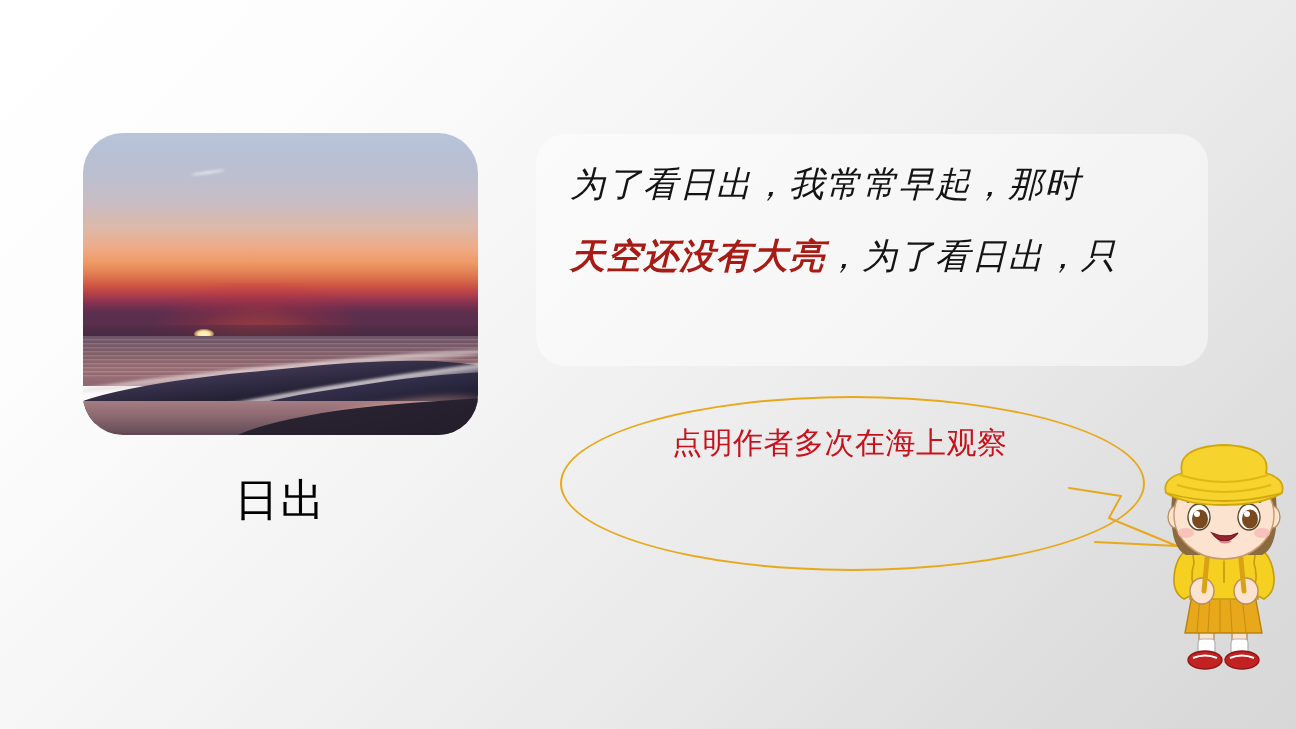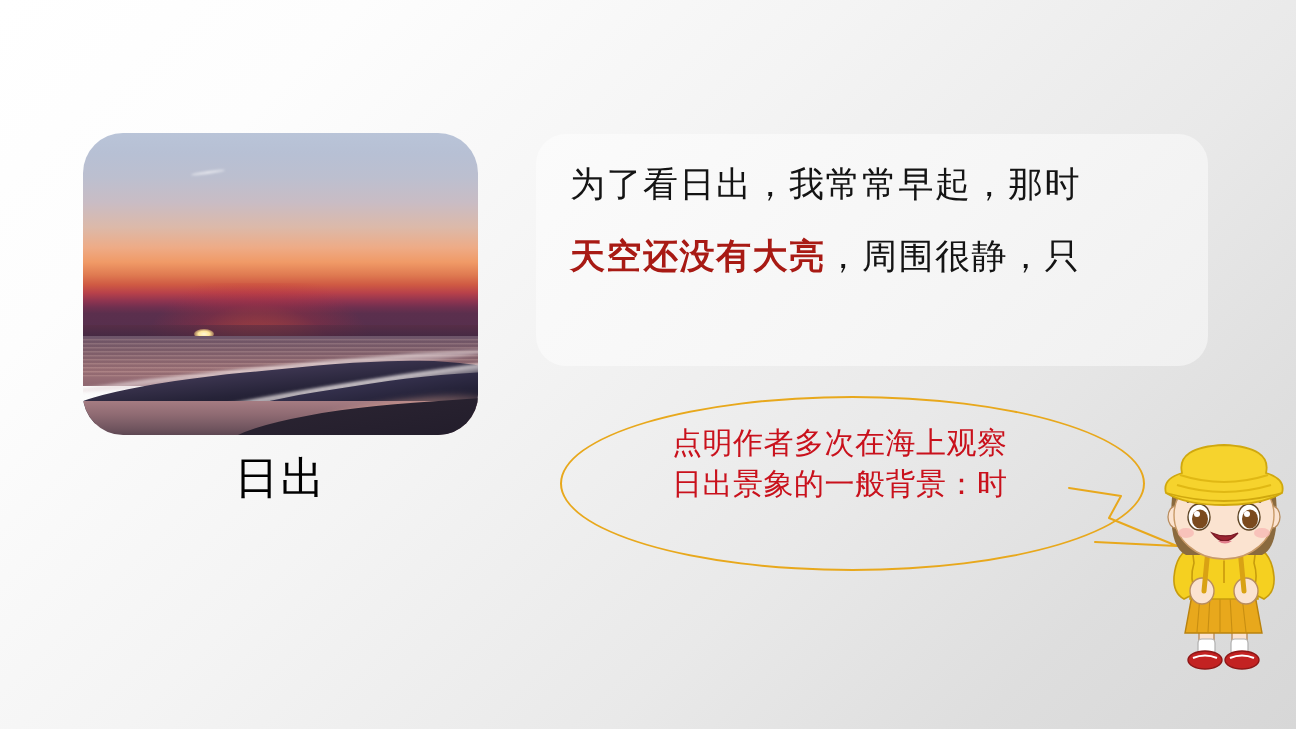--- a/index.html
+++ b/index.html
@@ -194,21 +194,21 @@
     background: rgba(255,255,255,0.55);
     border-radius: 50%;
     filter: blur(1px);
     transform: rotate(-8deg);
   }
 
   
   #photo-caption {
     position: absolute;
     left: 83px;
-    top: 454px;
+    top: 476px;
     width: 395px;
     text-align: center;
     font-family: "DejaVu Sans", "Liberation Sans", sans-serif;
     font-size: 44px;
     line-height: 1.1;
     color: #000000;
     letter-spacing: 2px;
   }
 
   
@@ -226,21 +226,21 @@
     left: 34px;
     top: 14px;
     right: 24px;
     font-family: "DejaVu Serif", "Liberation Serif", serif;
     font-size: 35px;
     line-height: 72px;
     color: #141414;
     letter-spacing: 1.5px;
     white-space: nowrap;
   }
-  .line { display: block; }
+  .line { display: block; font-style: italic; }
   .emph { color: #a81a14; font-weight: bold; }
 
   
   #speech-bubble {
     position: absolute;
     left: 560px;
     top: 396px;
     width: 585px;
     height: 175px;
   }
@@ -307,33 +307,32 @@
   </div>
 
   <div id="photo-caption">日出</div>
 
   <div id="text-panel">
     <div id="paragraph">
       <span class="line">
         <span>为了看日出，我常常早起，那时</span>
       </span>
       <span class="line">
-        <span class="emph">天空还没有大亮</span><span>，周围很静，只</span>
+        <span class="emph">天空还没有大亮</span><span>，为了看日出，只</span>
       </span>
     </div>
   </div>
 
   <div id="speech-bubble">
     <div id="bubble-oval"></div>
     <svg id="bubble-tail" viewBox="0 0 120 70">
       <path d="M 4 4 L 56 12 L 44 34 L 112 62 L 30 58" fill="none" stroke="#e8a81c" stroke-width="2" stroke-linejoin="round" stroke-linecap="round"></path>
     </svg>
     <div id="bubble-text">
       <span class="bline">点明作者多次在海上观察</span>
-      <span class="bline">日出景象的一般背景：时</span>
     </div>
   </div>
 
   <svg id="cartoon-girl" viewBox="0 0 144 242">
 
     <g>
       <rect x="47" y="178" width="15" height="32" rx="6" fill="#fbe3d0" stroke="#b98d5e" stroke-width="1.4"></rect>
       <rect x="80" y="178" width="15" height="32" rx="6" fill="#fbe3d0" stroke="#b98d5e" stroke-width="1.4"></rect>
       <rect x="46" y="196" width="17" height="16" rx="4" fill="#ffffff" stroke="#b0b0b0" stroke-width="1.2"></rect>
       <rect x="79" y="196" width="17" height="16" rx="4" fill="#ffffff" stroke="#b0b0b0" stroke-width="1.2"></rect>

